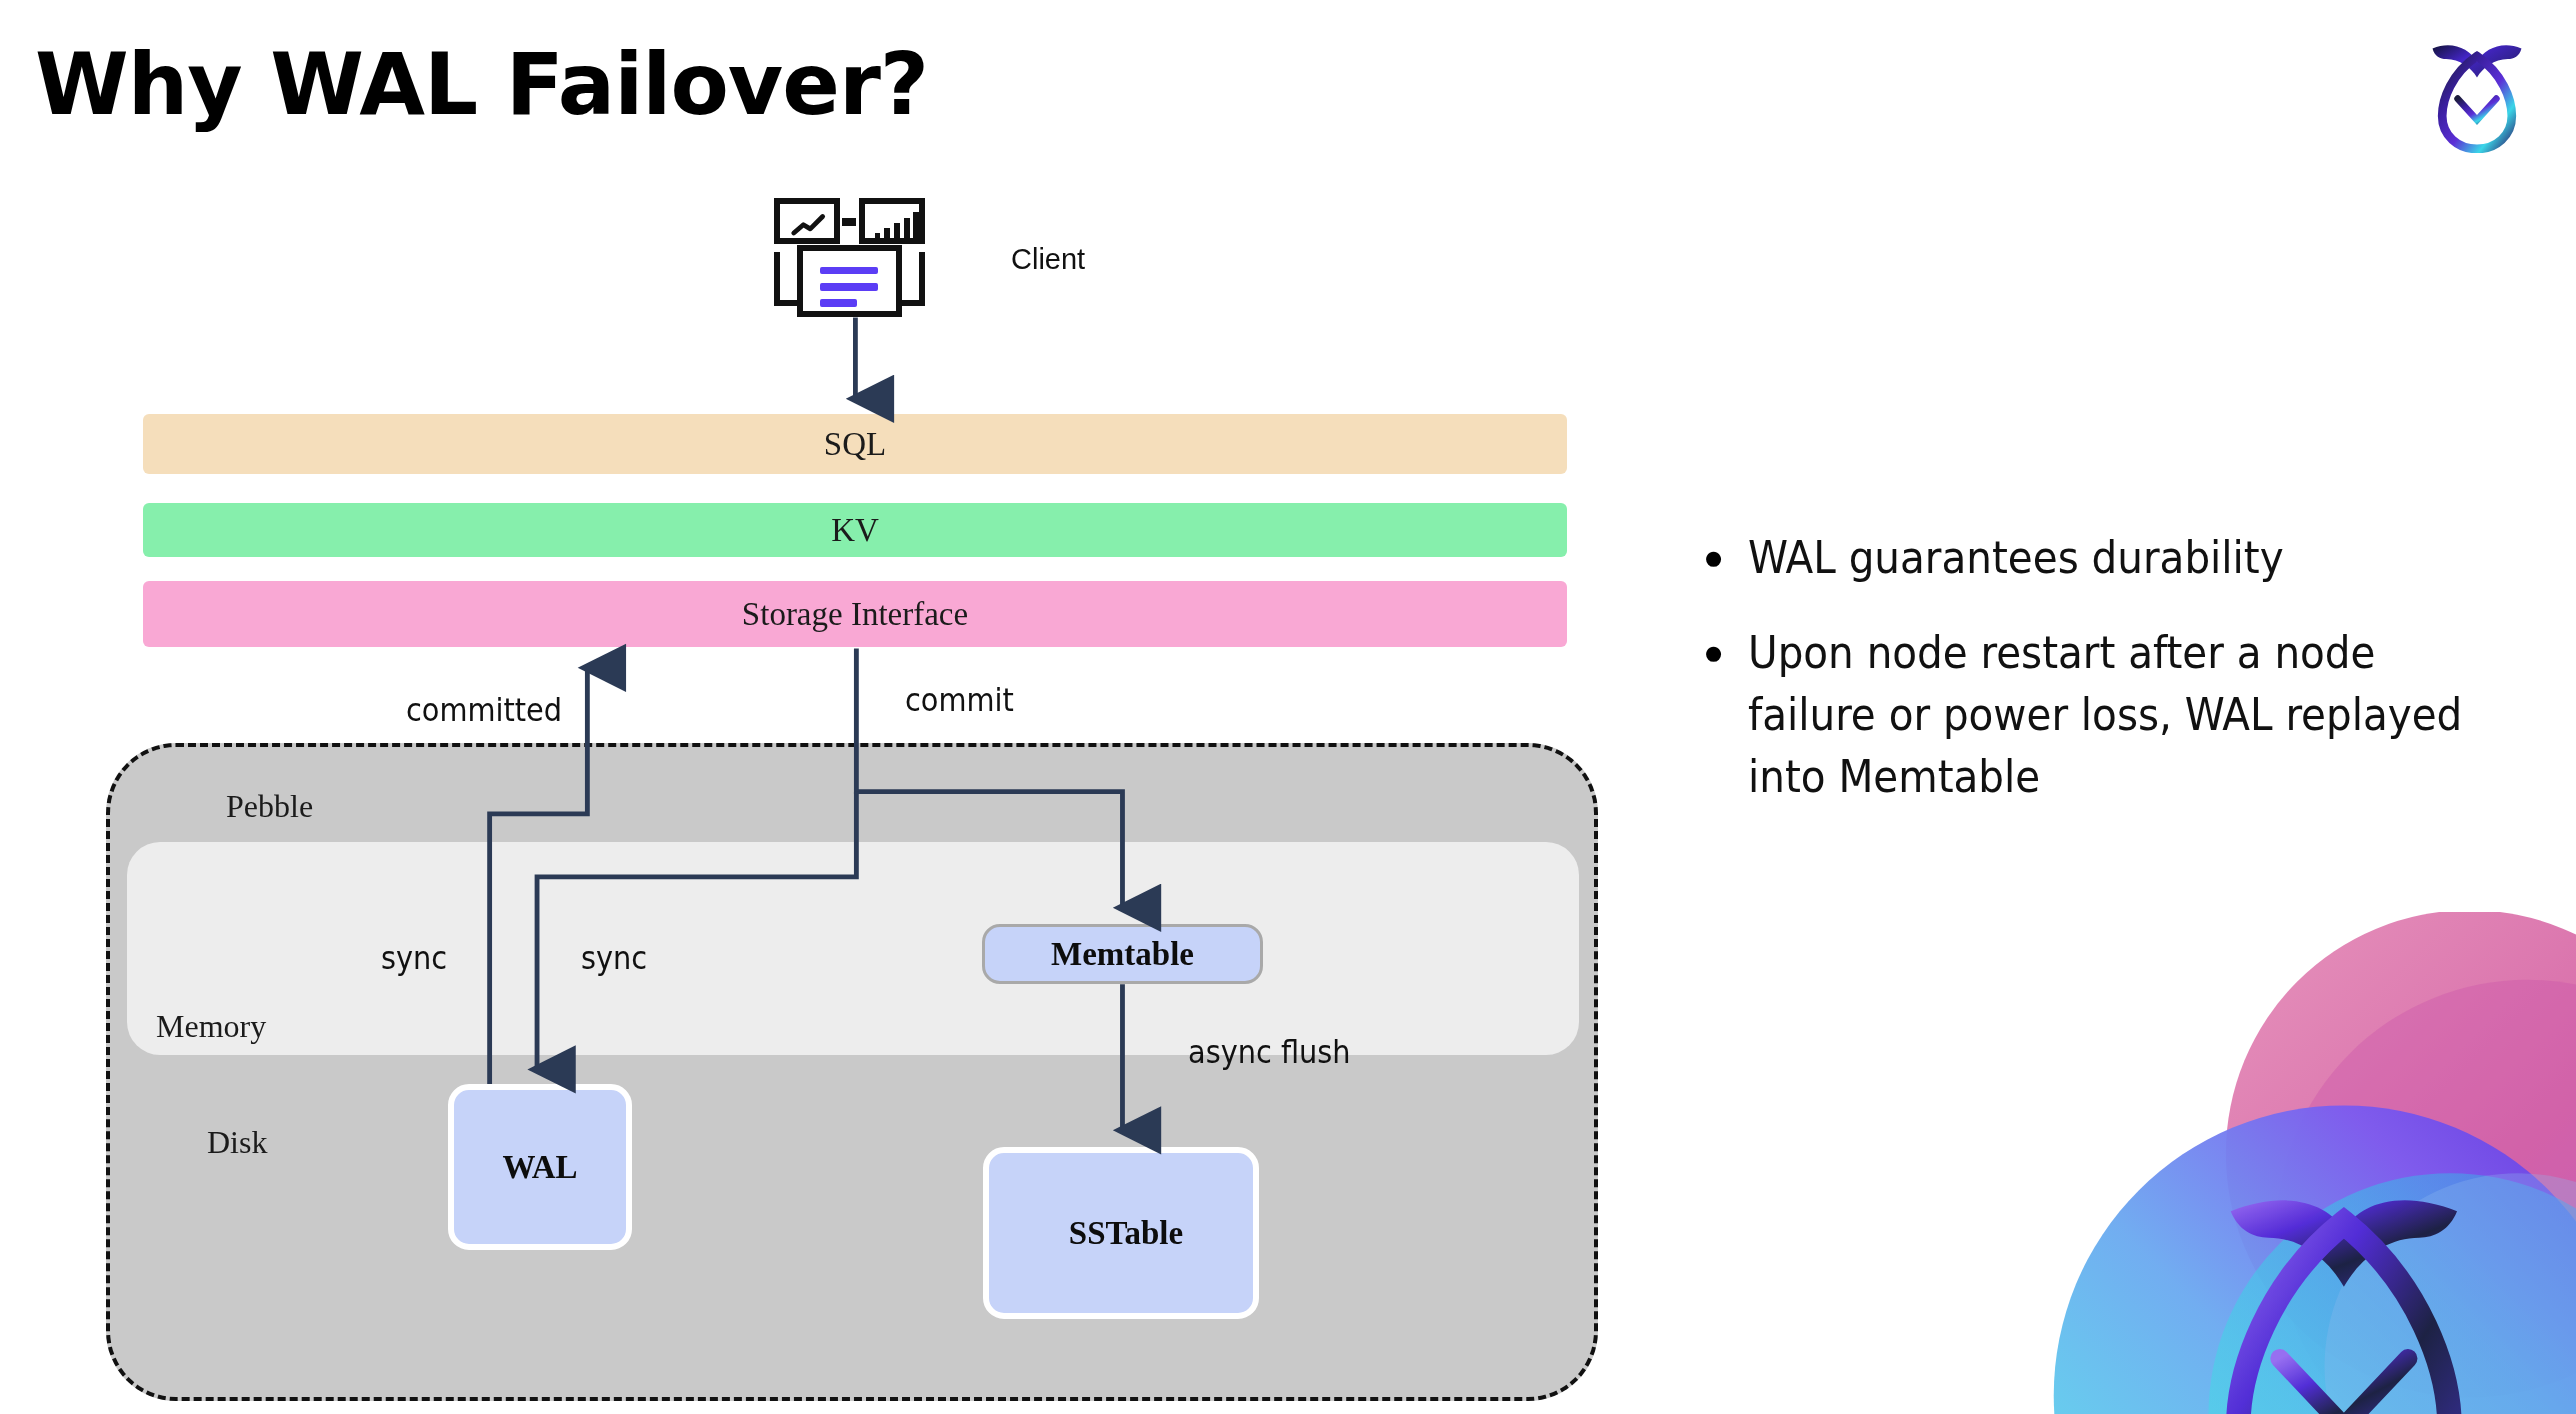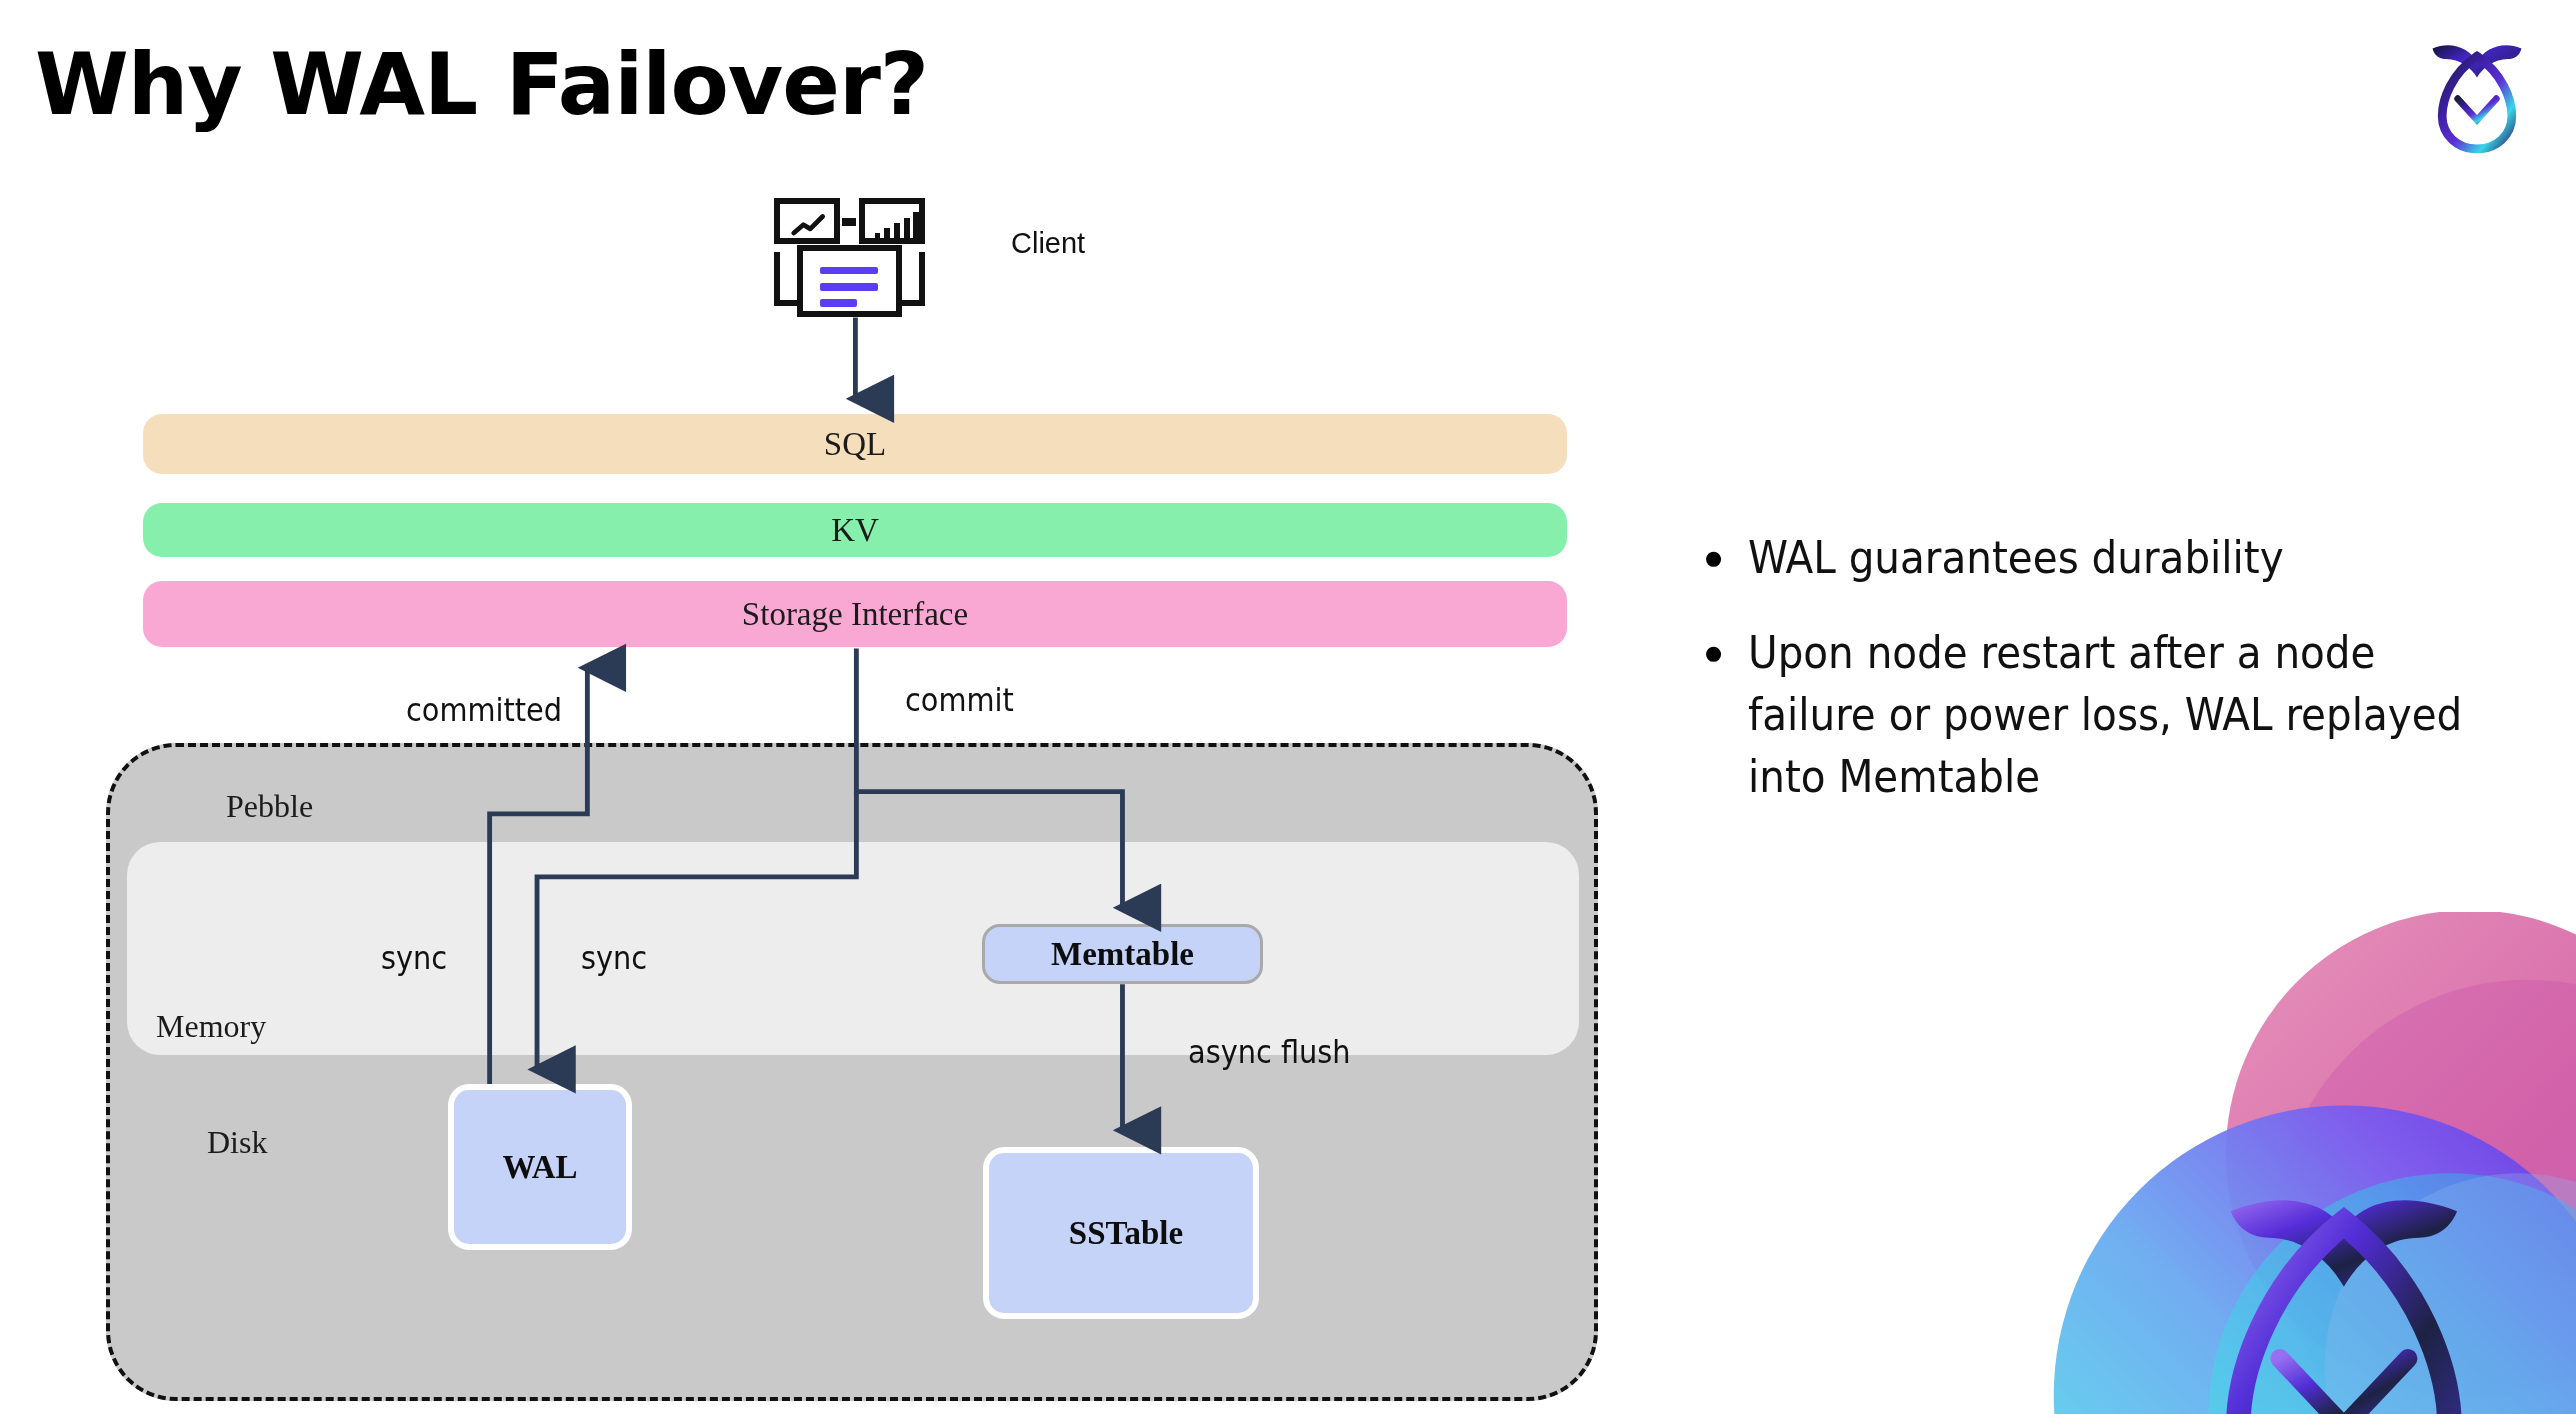--- a/index.html
+++ b/index.html
@@ -83,28 +83,29 @@
     position: absolute;
     background: #111111;
   }
 
   .node-label {
     position: absolute;
     font-family: "Liberation Sans", sans-serif;
     font-size: 29px;
     color: #111111;
     white-space: nowrap;
+    margin-top: 16px;
   }
 
   
   .layer-bar {
     position: absolute;
     left: 143px;
     width: 1424px;
-    border-radius: 19px;
+    border-radius: 6px;
     display: flex;
     align-items: center;
     justify-content: center;
     font-family: "Liberation Serif", serif;
     font-size: 33px;
     color: #1b1b1b;
   }
 
   
   #pebble-container {

